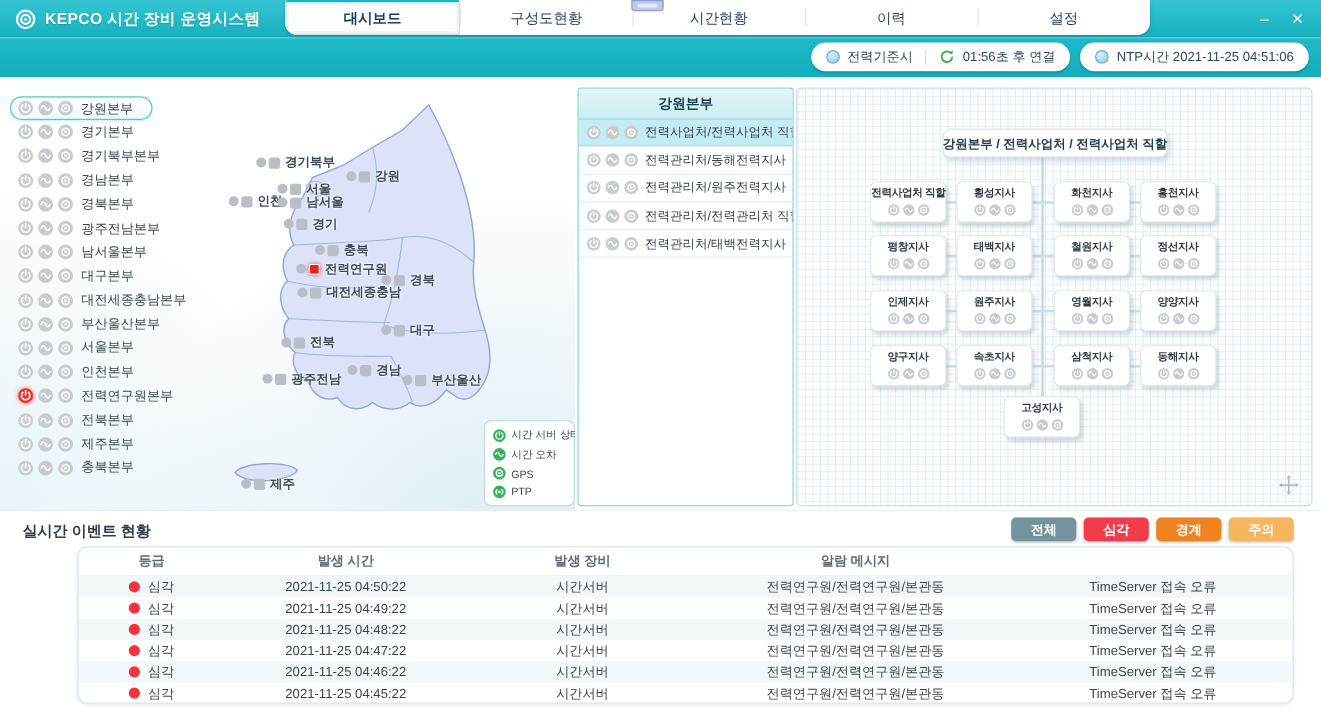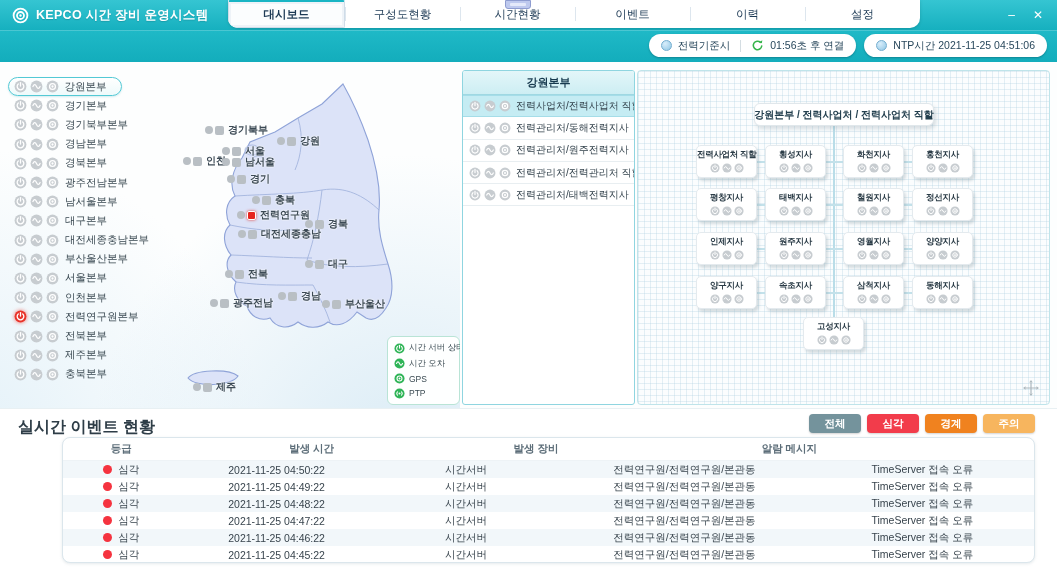--- a/index.html
+++ b/index.html
@@ -91,27 +91,27 @@
   .tnode { position:absolute; width:61px; height:33px; background:#fff; border:1px solid #e4eaee; border-radius:5px;
     box-shadow:2px 3px 3px rgba(140,160,170,.35); text-align:center; padding-top:3px; z-index:1; }
   .tnode-label { font-size:8.5px; font-weight:700; color:#2b3c47; letter-spacing:-.3px; white-space:nowrap; }
   .tnode-ics { margin-top:2px; display:flex; justify-content:center; gap:2px; }
   .tnode .ic { width:10px; height:10px; }
   .tnode.bottom { left:165px; top:246px; }
   .pan-ic { position:absolute; right:10px; bottom:8px; width:16px; height:16px; opacity:.85; }
 
   
   .events { position:absolute; left:0; top:408px; width:100%; height:165px; background:#fff; border-top:1px solid #e8f0f3; }
-  .ev-title { position:absolute; left:18px; top:8px; font-size:16px; font-weight:700; color:#2e3d47; }
+  .ev-title { position:absolute; left:18px; top:8px; font-size:12px; font-weight:700; color:#2e3d47; }
   .ev-filters { position:absolute; right:22px; top:5px; display:flex; gap:6px; }
   .ev-btn { width:52px; height:19px; border:none; border-radius:4px; color:#fff; font-size:10.5px; font-weight:700;
     font-family:inherit; display:flex; align-items:center; justify-content:center; box-shadow:0 1px 2px rgba(0,0,0,.18); cursor:default;text-align:right; }
   .etable { position:absolute; left:62px; top:28px; width:973px; height:126px; background:#fff;
     border:1px solid #dbe6ec; border-radius:8px; box-shadow:0 1px 3px rgba(150,170,180,.25); overflow:hidden; }
-  .ehead { height:23px; display:flex; align-items:center; border-bottom:1px solid #eef3f6;gap:35px; }
+  .ehead { height:23px; display:flex; align-items:center; border-bottom:1px solid #eef3f6; }
   .hcell { font-size:10.5px; font-weight:700; color:#5d6e79; text-align:center; }
   .hcell:nth-child(1){width:12%} .hcell:nth-child(2){width:20%} .hcell:nth-child(3){width:19%}
   .hcell:nth-child(4){width:26%} .hcell:nth-child(5){width:23%}
   .erow { height:17px; display:flex; align-items:center; }
   .erow:nth-of-type(even) { background:#f2f7fa; }
   .ecell { font-size:10.5px; color:#38444d; text-align:center; white-space:nowrap; overflow:hidden; }
   .c1{width:12%; display:flex; align-items:center; justify-content:center; gap:6px;}
   .c2{width:20%} .c3{width:19%} .c4{width:26%} .c5{width:23%}
   .sev-dot { width:9px; height:9px; border-radius:50%; background:#f5333f; flex:0 0 auto; }
 
@@ -154,23 +154,20 @@
         </div>
 
         <div class="tab">
           <span>구성도현황</span>
         </div>
 
         <div class="tab">
           <span>시간현황</span>
         </div>
 
-        <div class="tab">
-          <span>이벤트</span>
-        </div>
 
         <div class="tab">
           <span>이력</span>
         </div>
 
         <div class="tab">
           <span>설정</span>
         </div>
 
     </div>

